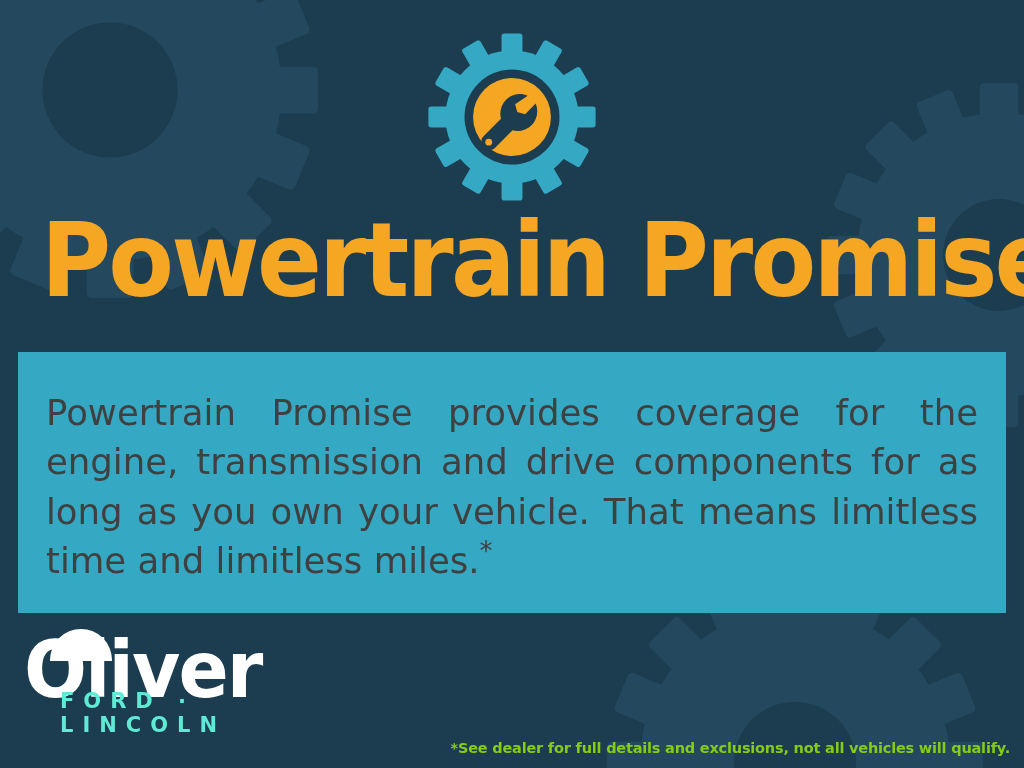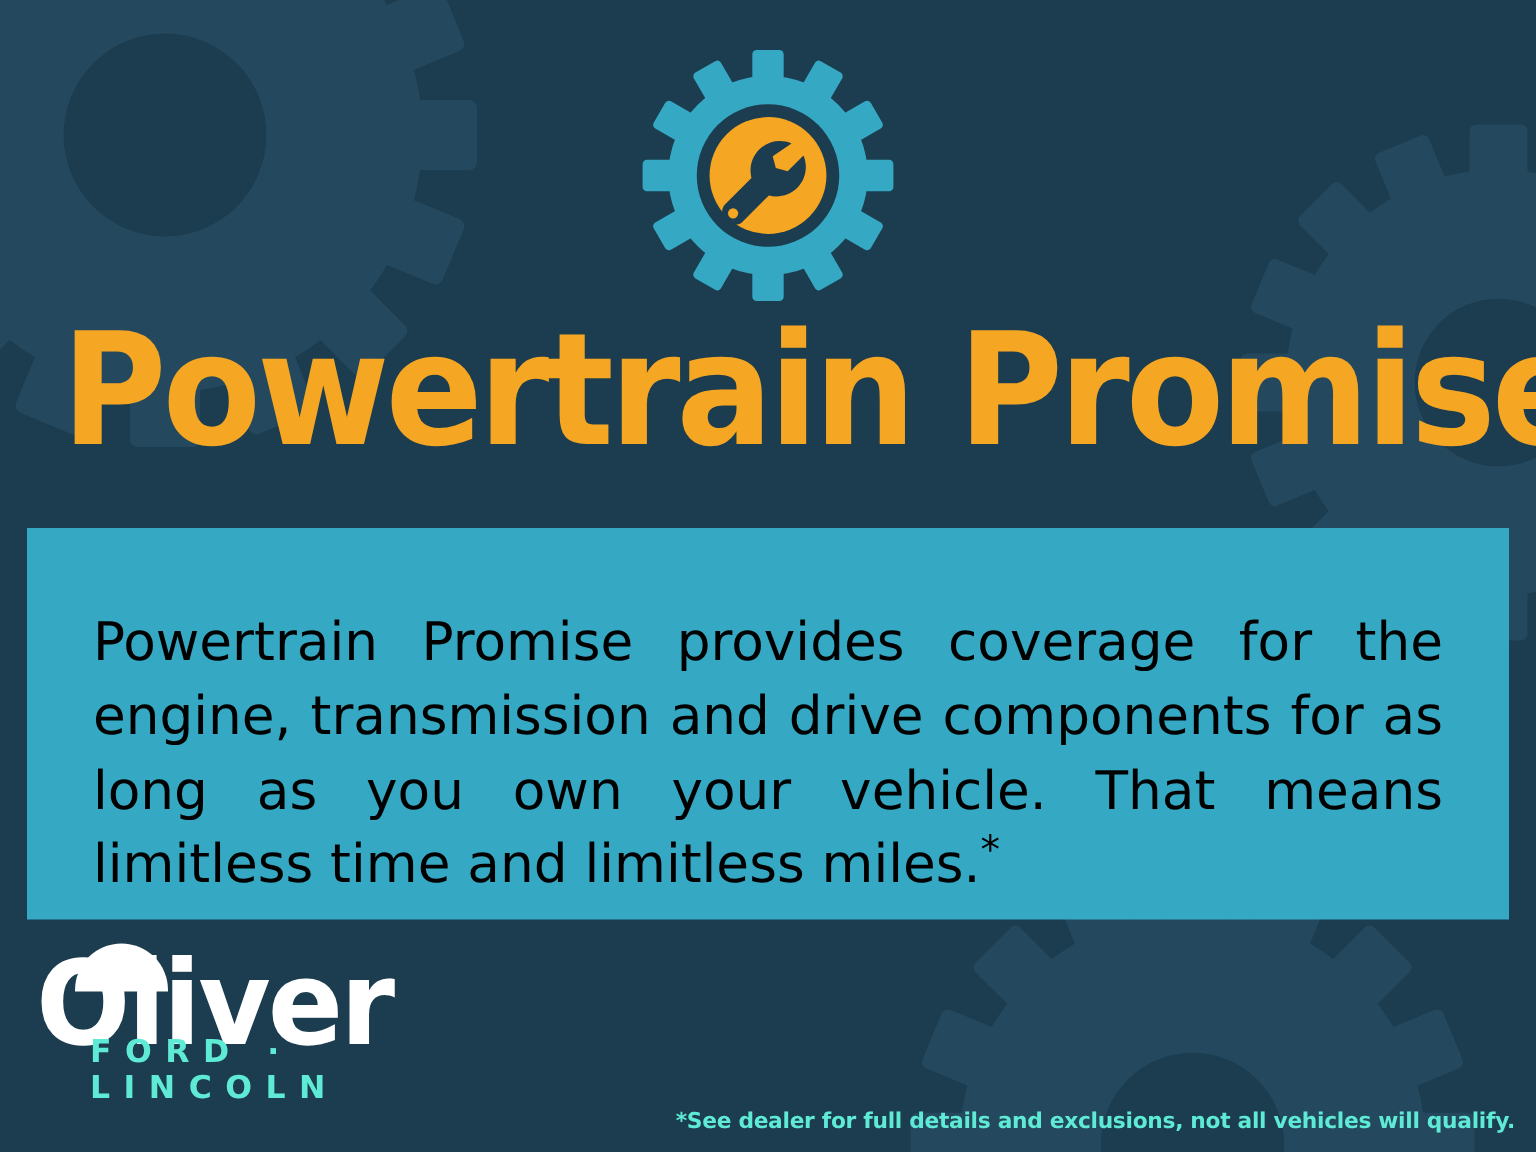--- a/index.html
+++ b/index.html
@@ -60,28 +60,28 @@
     position: absolute;
     left: 18px;
     top: 352px;
     width: 988px;
     height: 261px;
     background: #35a9c4;
     box-sizing: border-box;
     padding: 36px 28px 20px 28px;
   }
   #copy-text {
-    color: #000000;
+    color: #404040;
     font-family: "DejaVu Sans", sans-serif;
     font-size: 35.5px;
     line-height: 1.39;
     text-align: justify;
     text-align-last: left;
     font-weight: 400;
-    margin: 16px;
+    margin: 0;
   }
   #copy-text .asterisk {
     font-size: 26px;
     vertical-align: super;
     line-height: 0;
   }
 
   
   #logo {
     position: absolute;
@@ -130,21 +130,21 @@
     width: 62px;
     height: 9px;
     background: #1c3c4f;
   }
 
   
   #disclaimer {
     position: absolute;
     right: 14px;
     bottom: 12px;
-    color: #5eead4;
+    color: #84cc16;
     font-family: "DejaVu Sans", sans-serif;
     font-size: 14.5px;
     font-weight: bold;
     letter-spacing: -0.2px;
     white-space: nowrap;
   }
 </style>
 </head>
 <body>
 

